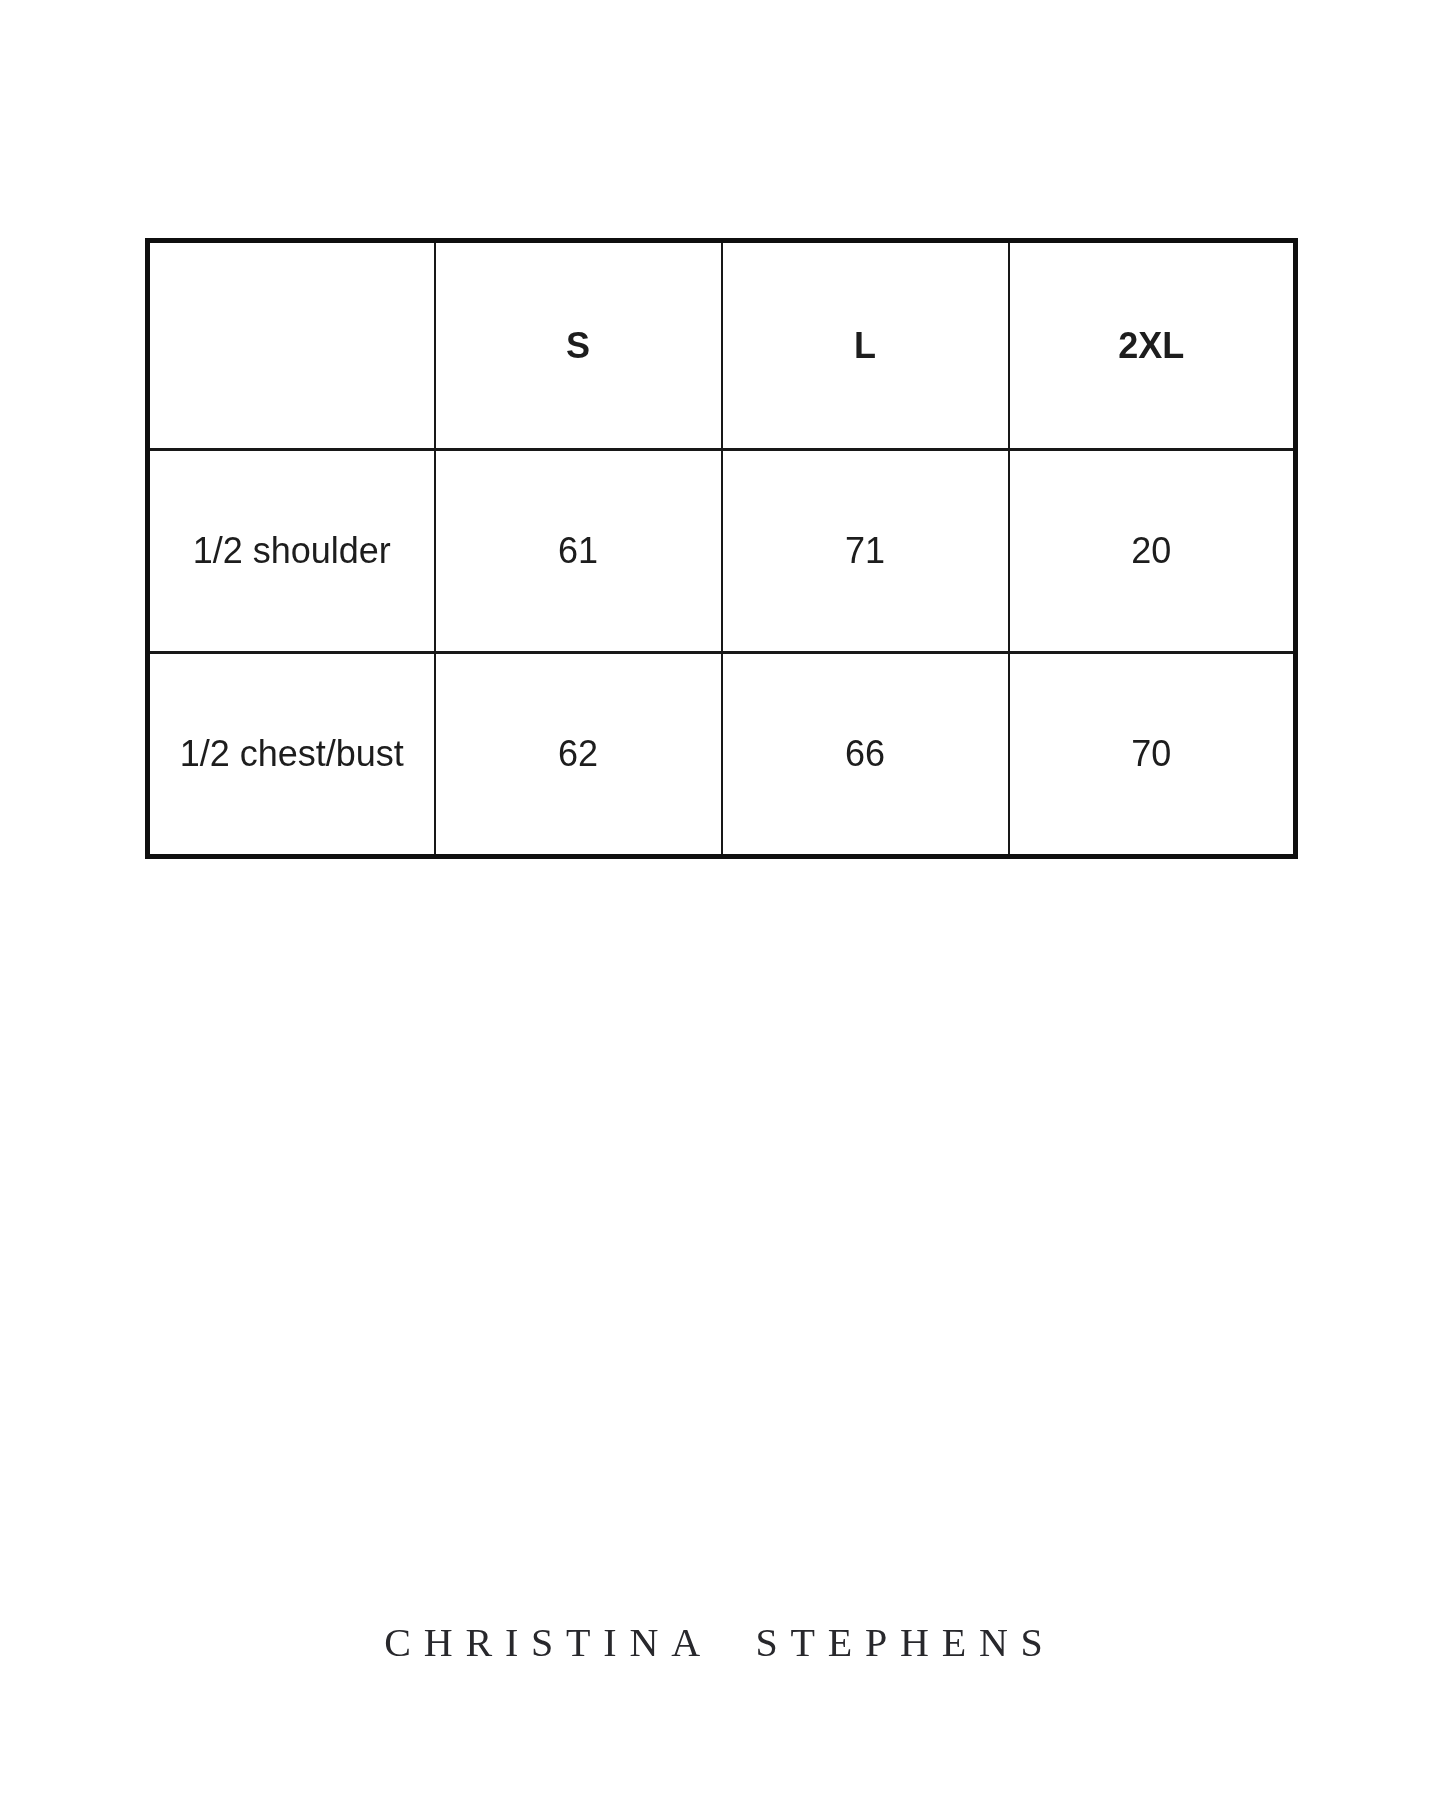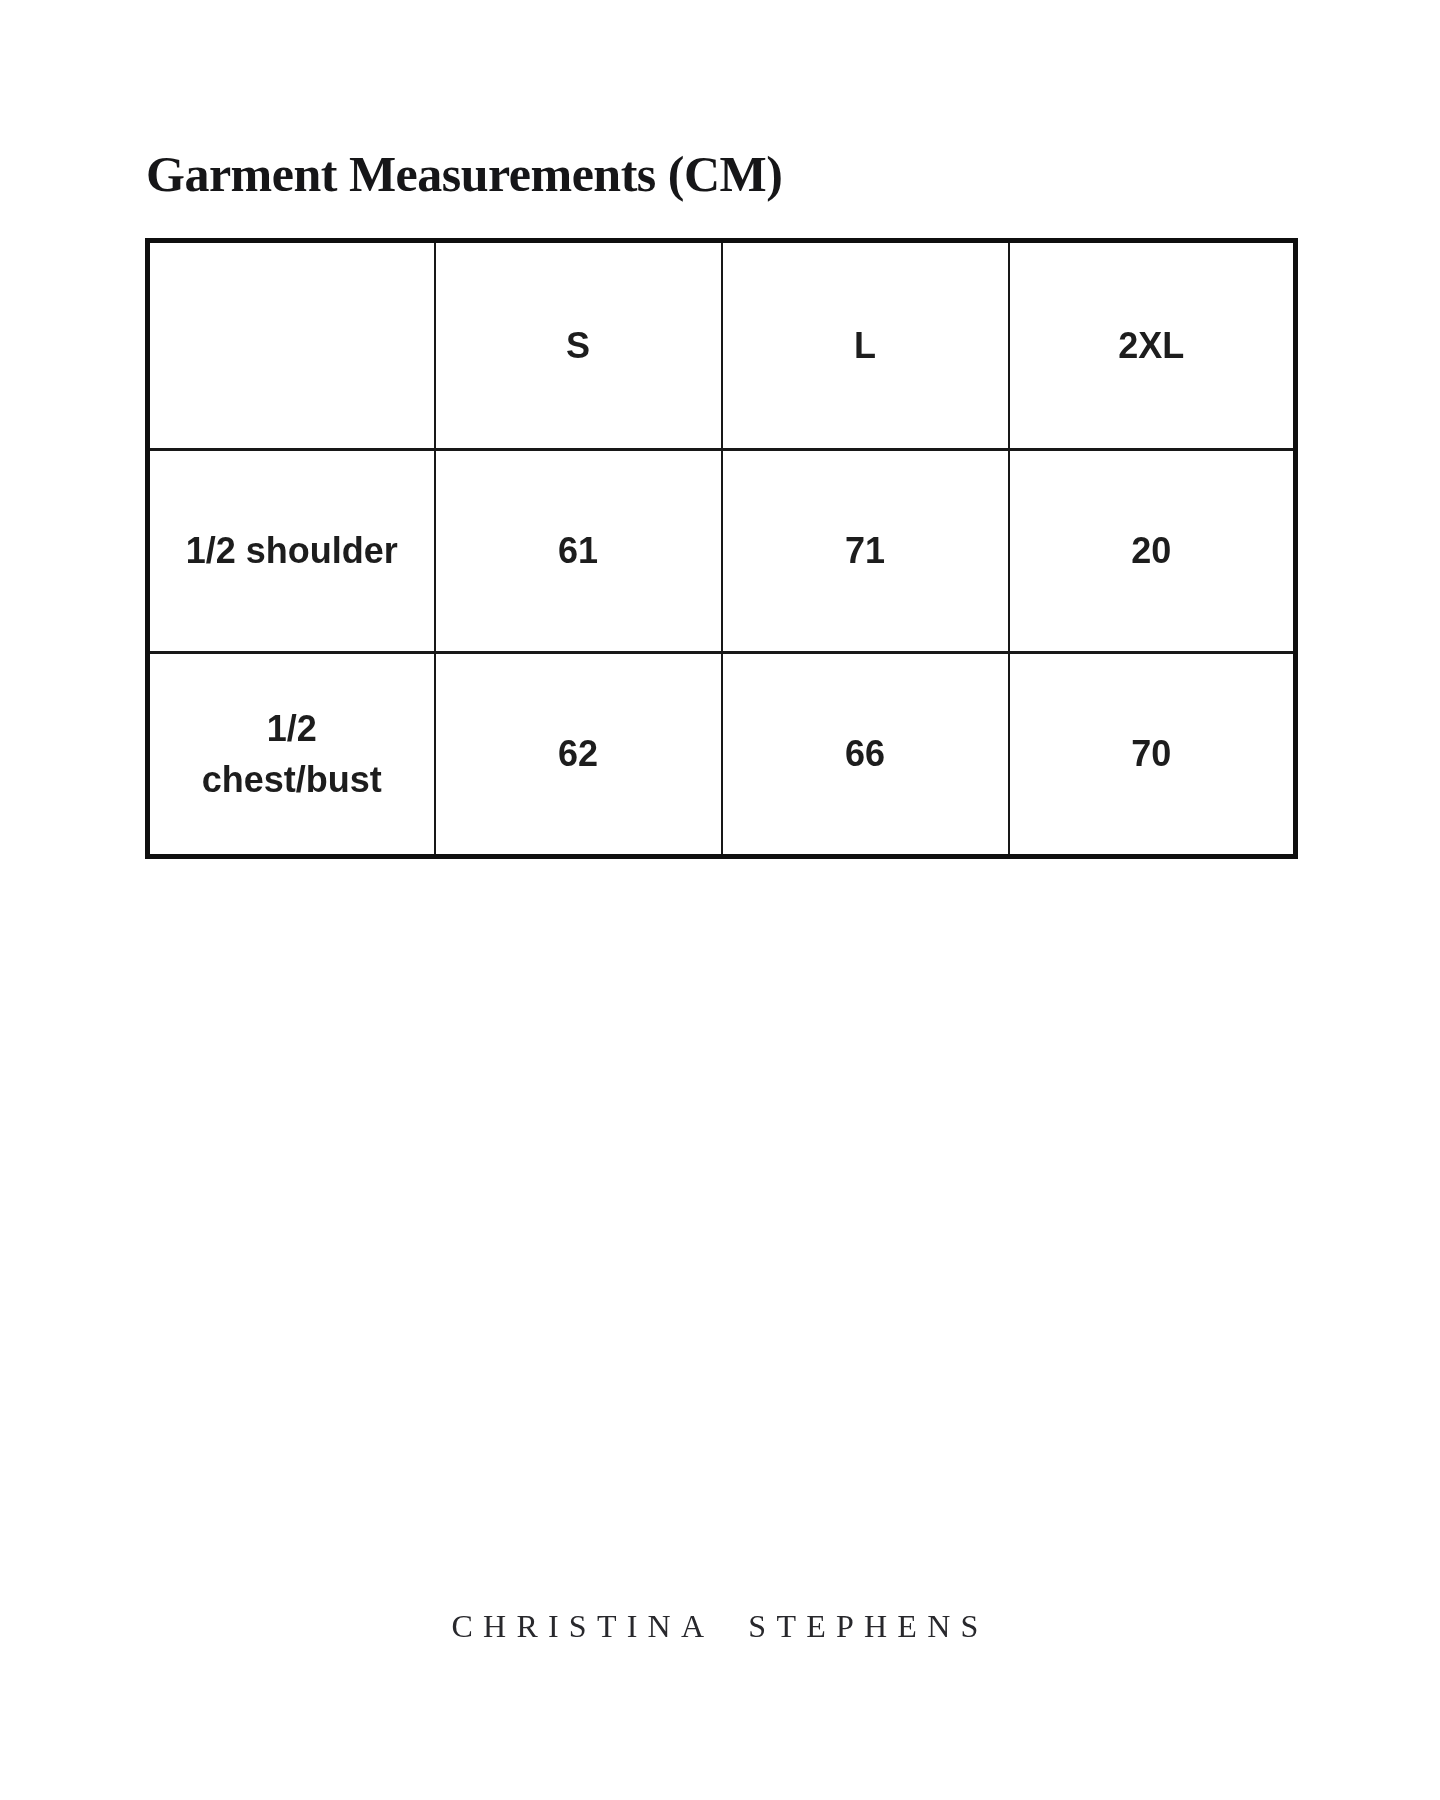--- a/index.html
+++ b/index.html
@@ -54,46 +54,45 @@
   table.meas thead th {
     height: 205px;
     font-weight: 700;
   }
   table.meas thead th,
   table.meas tbody tr:first-child td {
     border-bottom-width: 3px;
   }
   table.meas tbody td {
     height: 200px;
-    font-weight: 700;
+    font-weight: 400;
     border-top-width: 3px;
     border-bottom-width: 3px;
   }
   .brand {
     position: absolute;
     left: 0;
     right: 0;
     top: 1608px;
-    margin: 0;
+    margin: 11px;
     text-align: center;
     font-family: "Liberation Serif", serif;
     font-weight: 400;
-    font-size: 32px;
+    font-size: 40px;
     letter-spacing: 0.32em;
     word-spacing: 0.55em;
     color: #28282c;
     white-space: nowrap;
   }
 </style>
 </head>
 <body>
 
 <div class="page">
 
-  <h1 class="title">Garment Measurements (CM)</h1>
 
   <table class="meas">
     <colgroup>
       <col>
         <col>
         <col>
         <col>
     </colgroup>
     <thead>
       <tr>

